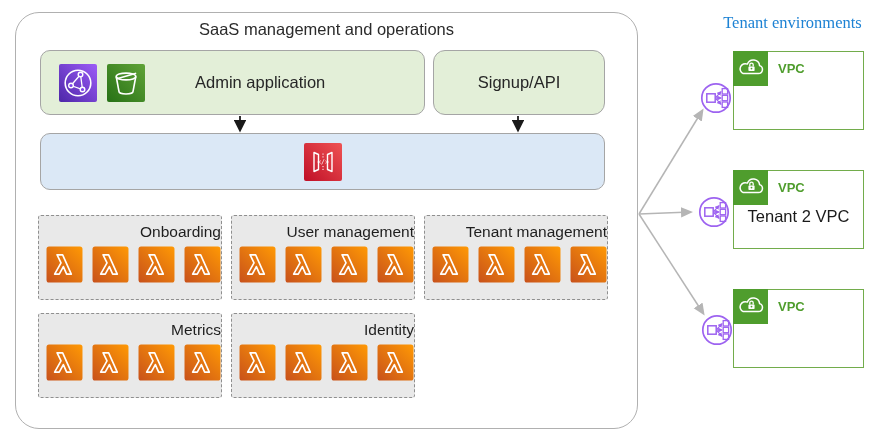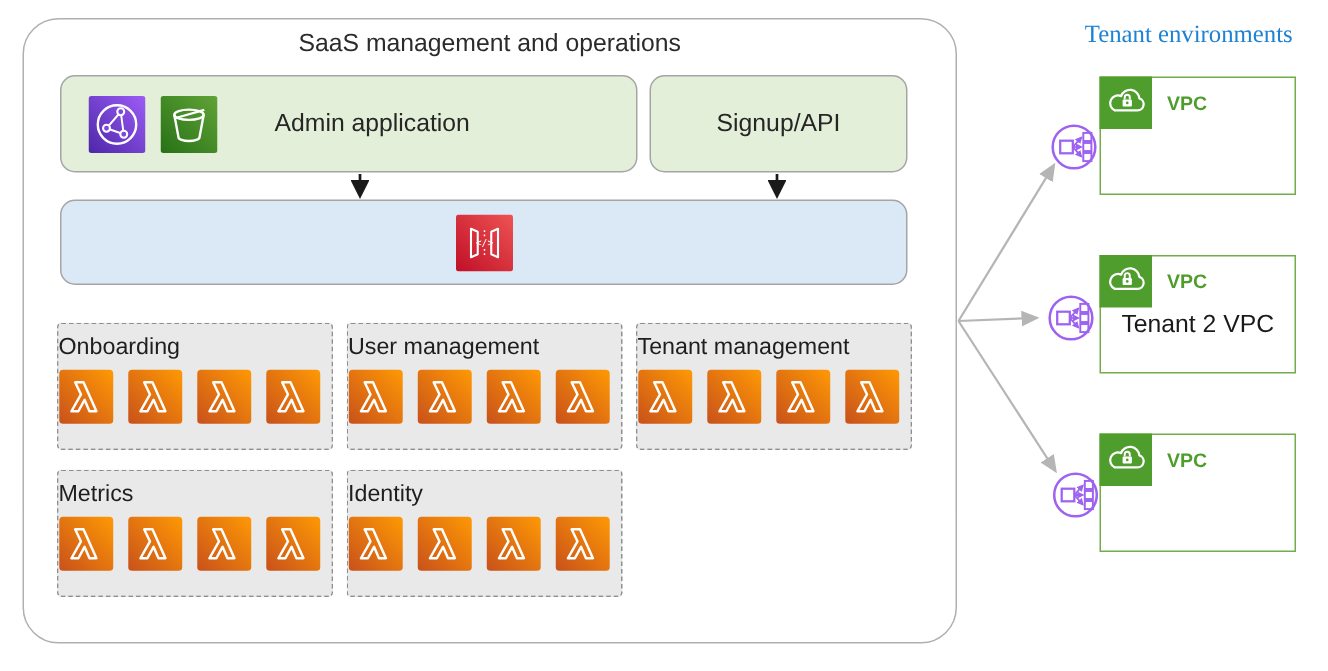--- a/index.html
+++ b/index.html
@@ -20,41 +20,41 @@
     font-size:16.5px; color:#2b2b2b;
   }
 
   
   .panel-green {
     background:#e3efd8; border:1px solid #a5a5a5; border-radius:10px;
     display:flex; align-items:center; font-size:16.5px; color:#262626;
   }
   .admin-box { left:40px; top:50px; width:385px; height:65px; padding-left:18px; }
   .admin-box .svc-icon { margin-right:10px; }
-  .admin-label { margin-left:28px; }
-  .signup-box { left:433px; top:50px; width:172px; height:65px; justify-content:center; }
+  .admin-label { margin-left:40px; }
+  .signup-box { left:433px; top:50px; width:172px; height:65px; justify-content:center;border-radius:12px; }
 
   
   .apigw-box {
     left:40px; top:133px; width:565px; height:57px;
     background:#dbe8f6; border:1px solid #a5a5a5; border-radius:10px;
     display:flex; align-items:center; justify-content:center; gap:14px;
     font-size:16.5px; color:#262626;
   }
 
   
   .groups-grid {
     left:38px; top:215px; width:570px;
     display:grid; grid-template-columns:1fr 1fr 1fr;
     column-gap:9px; row-gap:13px;
   }
   .lambda-group {
     height:85px; background:#e9e9e9;
     border:1.6px dashed #8f8f8f; border-radius:3px;
-    display:flex; flex-direction:column; align-items:flex-start; padding-top:7px;
+    display:flex; flex-direction:column; align-items:flex-end; padding-top:7px;
   }
   .group-label { font-size:15.5px; color:#1e1e1e; }
   .lambda-row { display:flex; gap:9px; margin-top:5px; }
 
   
   .tenant-title {
     left:700px; top:13px; width:185px; text-align:center;
     font-size:16.5px; color:#1d82d4;font-family:Liberation Serif, serif;
   }
   .tenant-box {

